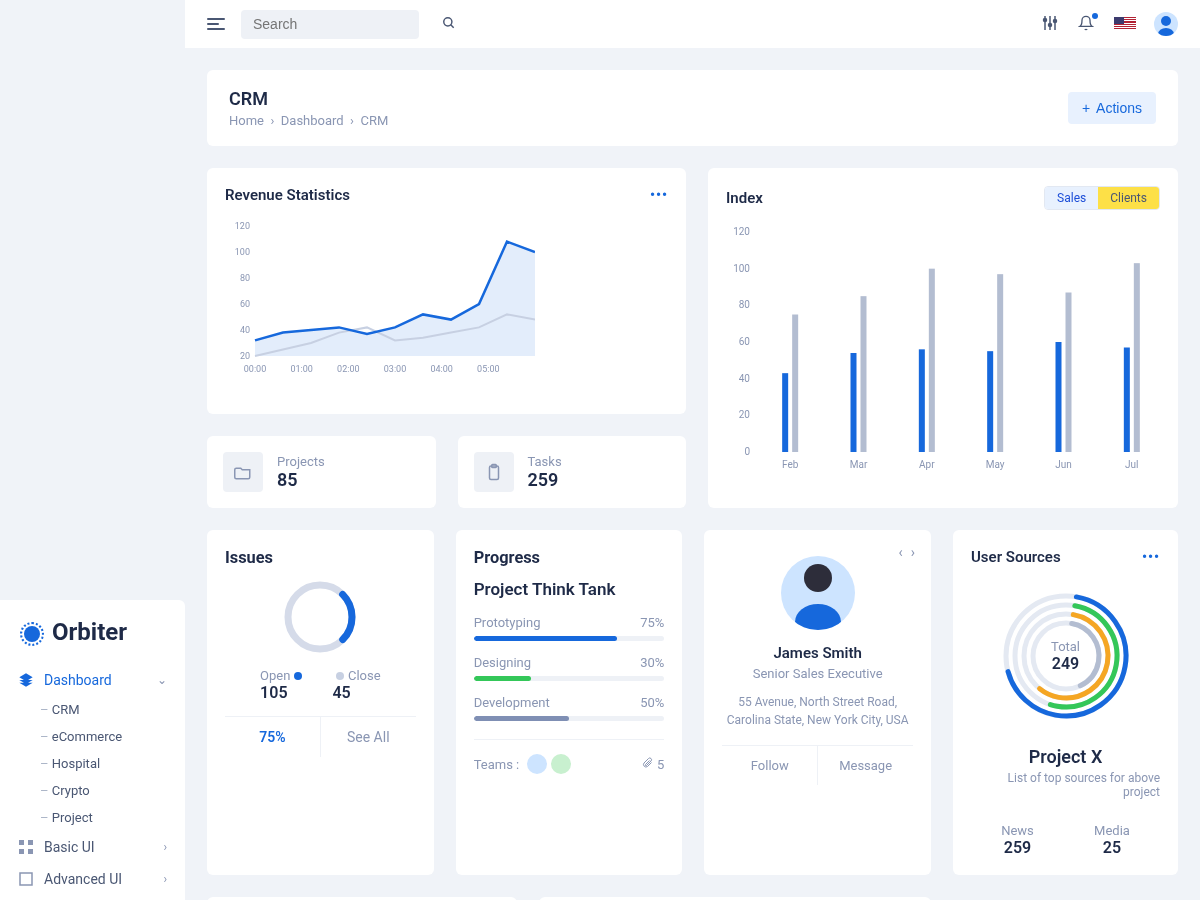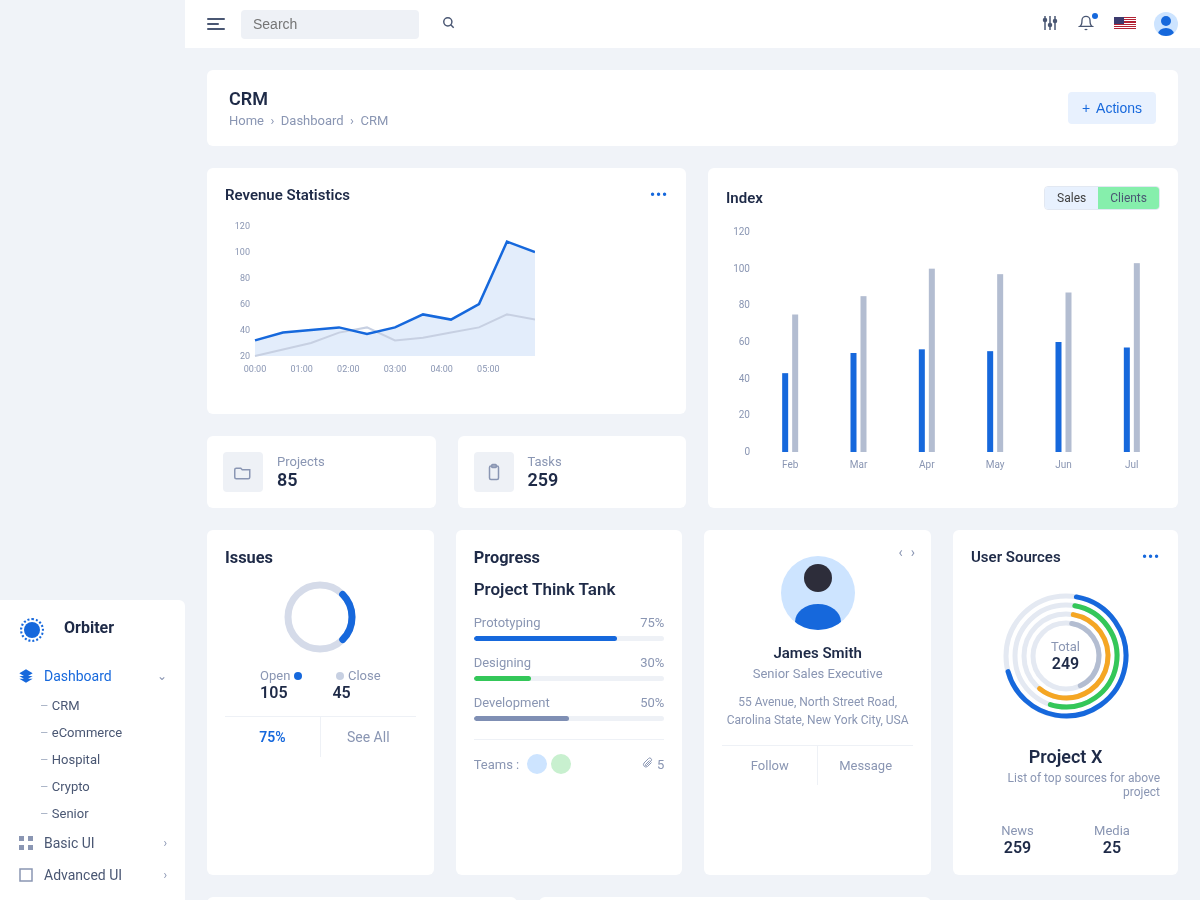--- a/index.html
+++ b/index.html
@@ -1,20 +1,20 @@
 <!DOCTYPE html>
 <html><head>
 <meta charset="utf-8">
 <style>
 * { box-sizing: border-box; margin: 0; padding: 0; }
 body { font-family: -apple-system, BlinkMacSystemFont, 'Segoe UI', Roboto, sans-serif; background: #f0f3f8; color: #1e2a47; font-size: 14px; }
 
 
 .sidebar { position: fixed; left: 0; top: 600px; width: 185px; background: #fff; height: 300px; padding: 0; z-index: 10; border-radius: 0 6px 0 0; }
-.logo { display: flex; align-items: flex-start; gap: 20px; padding: 18px 20px; font-size: 16px; font-weight: 700; color: #1e2a47; }
+.logo { display: flex; align-items: flex-end; gap: 8px; padding: 18px 20px; font-size: 24px; font-weight: 700; color: #1e2a47; }
 .logo-mark { width: 24px; height: 24px; border-radius: 50%; position: relative; }
 .logo-mark::before { content: ''; position: absolute; inset: 0; border: 2px dotted #1668dc; border-radius: 50%; }
 .logo-mark::after { content: ''; position: absolute; inset: 4px; background: #1668dc; border-radius: 50%; }
 .nav-item { display: flex; align-items: center; justify-content: space-between; padding: 8px 18px; color: #4a5773; cursor: pointer; }
 .nav-item.active { color: #1668dc; }
 .nav-item .nav-left { display: flex; align-items: center; gap: 10px; }
 .nav-icon { width: 16px; height: 16px; display: inline-flex; align-items: center; justify-content: center; }
 .sub-item { padding: 6px 18px 6px 40px; color: #4a5773; font-size: 13px; cursor: pointer; }
 .sub-item::before { content: '– '; color: #aab4c7; }
 .chev { font-size: 12px; color: #8a96b3; }
@@ -56,22 +56,22 @@
 .revenue-card { flex: 1; }
 .revenue-body { display: flex; gap: 30px; }
 .revenue-nums { display: flex; flex-direction: column; gap: 20px; padding-top: 30px; }
 .stat-big { font-size: 22px; font-weight: 600; }
 .stat-label { color: #8a96b3; font-size: 13px; margin-top: 2px; }
 .line-chart { flex: 1; height: 180px; position: relative; }
 
 
 .index-card { width: 470px; }
 .toggle-group { display: flex; border: 1px solid #e2e8f2; border-radius: 4px; overflow: hidden; }
-.toggle-btn { padding: 4px 12px; font-size: 12px; cursor: pointer; background: #86efac; color: #4a5773; }
-.toggle-btn.active { background: #e8f1fe; color: #404040; }
+.toggle-btn { padding: 4px 12px; font-size: 12px; cursor: pointer; background: #fde047; color: #4a5773; }
+.toggle-btn.active { background: #e8f1fe; color: #1d4ed8; }
 .bar-chart { height: 250px; position: relative; margin-top: 10px; }
 
 
 .mini-card { background: #fff; border-radius: 6px; padding: 16px; display: flex; align-items: center; gap: 14px; flex: 1; }
 .mini-icon { width: 40px; height: 40px; background: #eef1f6; border-radius: 4px; display: flex; align-items: center; justify-content: center; color: #8a96b3; }
 .mini-label { color: #8a96b3; font-size: 13px; }
 .mini-val { font-size: 18px; font-weight: 600; }
 
 
 .issues-card { flex: 1; }
@@ -150,21 +150,21 @@
       </span>
       <span>Dashboard</span>
     </span>
     <span class="chev">⌄</span>
   </div>
   <div id="sub-items">
       <div class="sub-item">CRM</div>
       <div class="sub-item">eCommerce</div>
       <div class="sub-item">Hospital</div>
       <div class="sub-item">Crypto</div>
-      <div class="sub-item">Senior</div>
+      <div class="sub-item">Project</div>
     </div>
   <div class="nav-item">
     <span class="nav-left">
       <span class="nav-icon">
         <svg width="14" height="14" viewBox="0 0 14 14" fill="#8a96b3">
             <rect width="5" height="5"></rect>
             <rect x="9" width="5" height="5"></rect>
             <rect y="9" width="5" height="5"></rect>
             <rect x="9" y="9" width="5" height="5"></rect>
           </svg>

